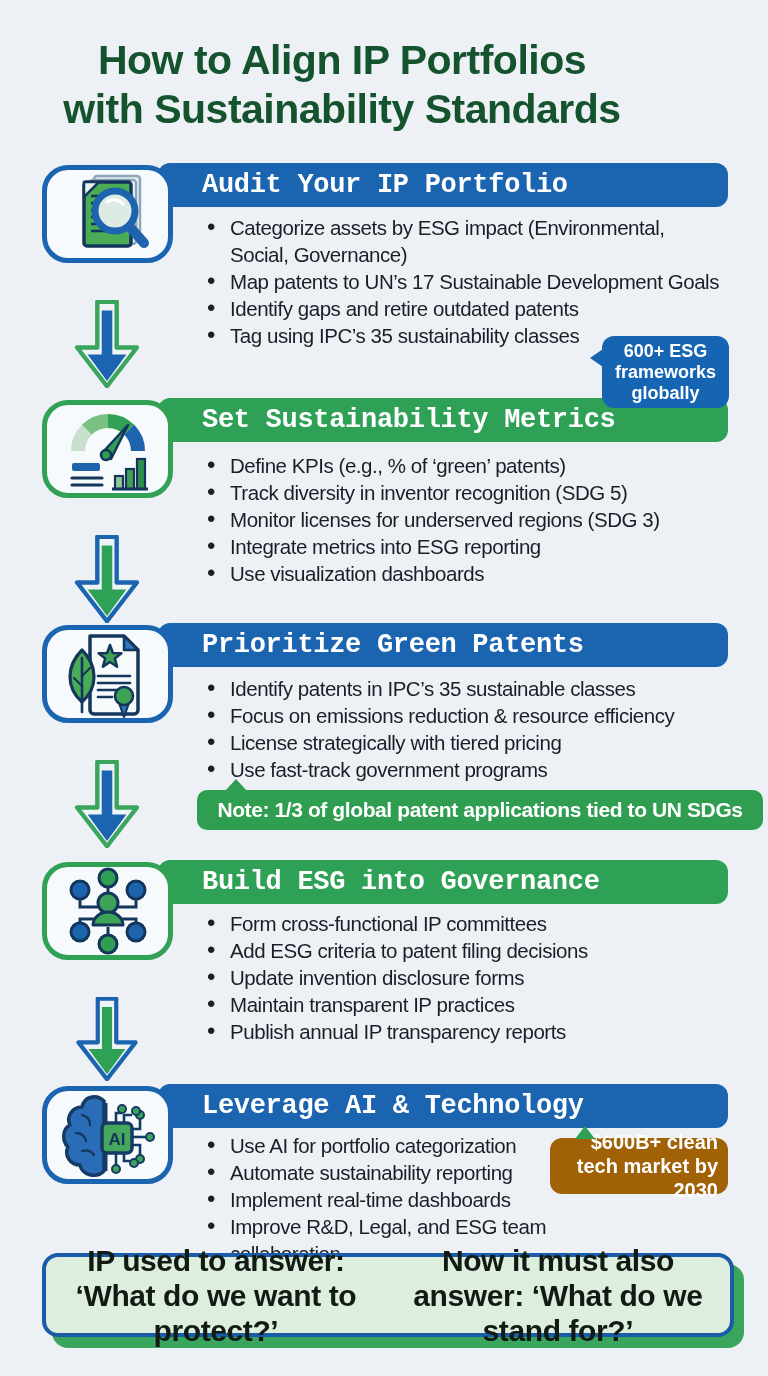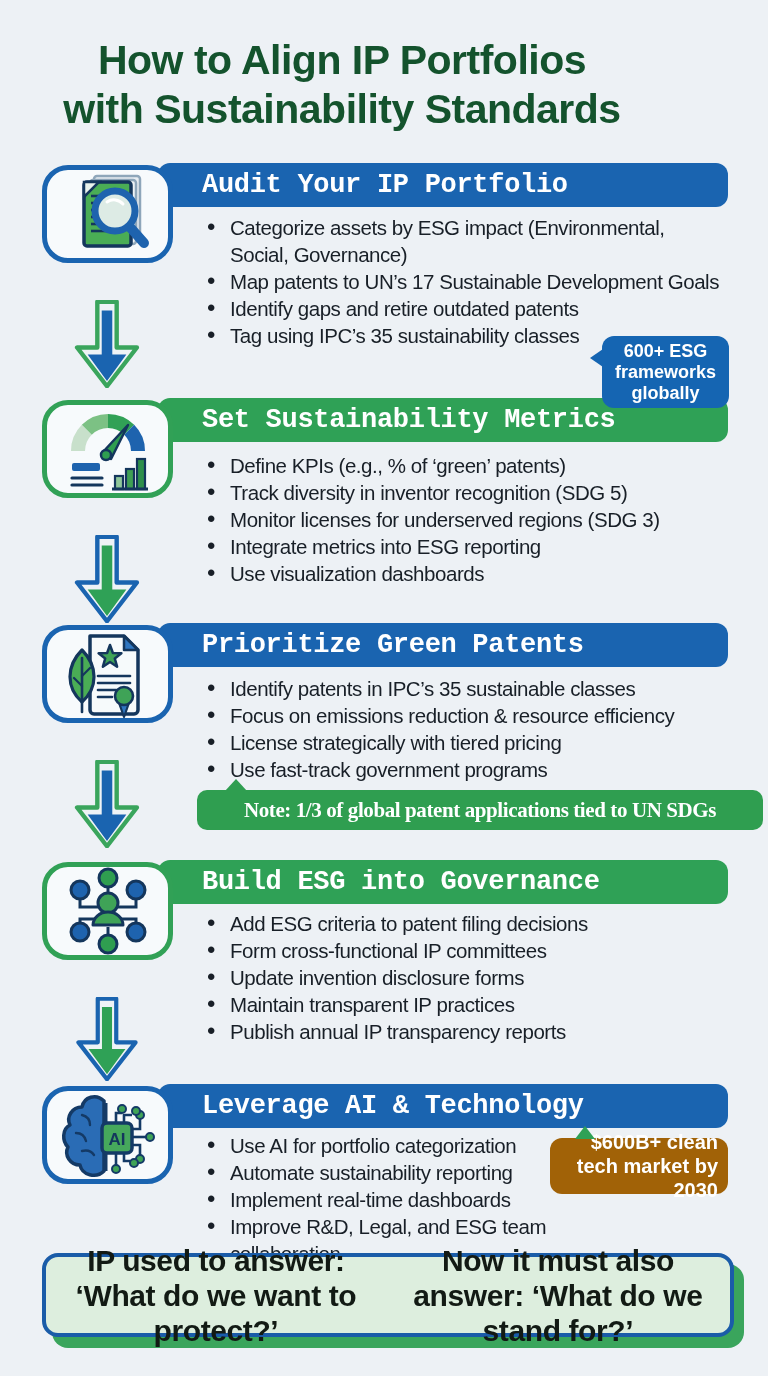--- a/index.html
+++ b/index.html
@@ -78,21 +78,21 @@
   }
   .badge-clean .tail{
     position:absolute;left:25px;top:-12px;width:0;height:0;
     border-left:10px solid transparent;border-right:10px solid transparent;
     border-bottom:13px solid #2fa156;
   }
   .note-banner{
     position:absolute;left:197px;top:167px;width:566px;height:40px;
     background:#2f9e50;border-radius:10px;color:#fff;
     display:flex;align-items:center;justify-content:center;
-    font-size:21px;font-weight:800;letter-spacing:-0.4px;z-index:3;font-family:Liberation Serif, serif;
+    font-size:21px;font-weight:800;letter-spacing:-0.4px;z-index:3;
   }
   .note-banner .tail{
     position:absolute;left:28px;top:-11px;width:0;height:0;
     border-left:11px solid transparent;border-right:11px solid transparent;
     border-bottom:12px solid #2f9e50;
   }
 
   
   .footer-quote{
     position:absolute;left:42px;top:1253px;width:692px;height:84px;
@@ -248,22 +248,22 @@
         <circle cx="22" cy="29" r="9" fill="#1e63ae" stroke="#14365c" stroke-width="3"></circle>
         <circle cx="78" cy="29" r="9" fill="#1e63ae" stroke="#14365c" stroke-width="3"></circle>
         <circle cx="22" cy="71" r="9" fill="#1e63ae" stroke="#14365c" stroke-width="3"></circle>
         <circle cx="78" cy="71" r="9" fill="#1e63ae" stroke="#14365c" stroke-width="3"></circle>
         <circle cx="50" cy="83" r="9" fill="#2f9e50" stroke="#14365c" stroke-width="3"></circle>
         <circle cx="50" cy="42" r="10" fill="#3fa357" stroke="#14365c" stroke-width="3"></circle>
         <path d="M35,64 a15,13 0 0 1 30,0 Z" fill="#3fa357" stroke="#14365c" stroke-width="3" stroke-linejoin="round"></path>
       </svg>
     </div>
     <ul class="bullets" style="top:50px;">
+        <li>Form cross-functional IP committees</li>
         <li>Add ESG criteria to patent filing decisions</li>
-        <li>Form cross-functional IP committees</li>
         <li>Update invention disclosure forms</li>
         <li>Maintain transparent IP practices</li>
         <li>Publish annual IP transparency reports</li>
       </ul>
     <svg class="arrow" style="top:137px;height:84px;" viewBox="0 0 84 100">
       <path d="M31,2 h22 v52 h23 L42,98 L8,54 h23 Z" fill="#eef3f6" stroke="#1a64b0" stroke-width="5" stroke-linejoin="round"></path>
       <path d="M36,12 h12 v50 h16 L42,92 L20,62 h16 Z" fill="#2fa156"></path>
     </svg>
   </section>
 

